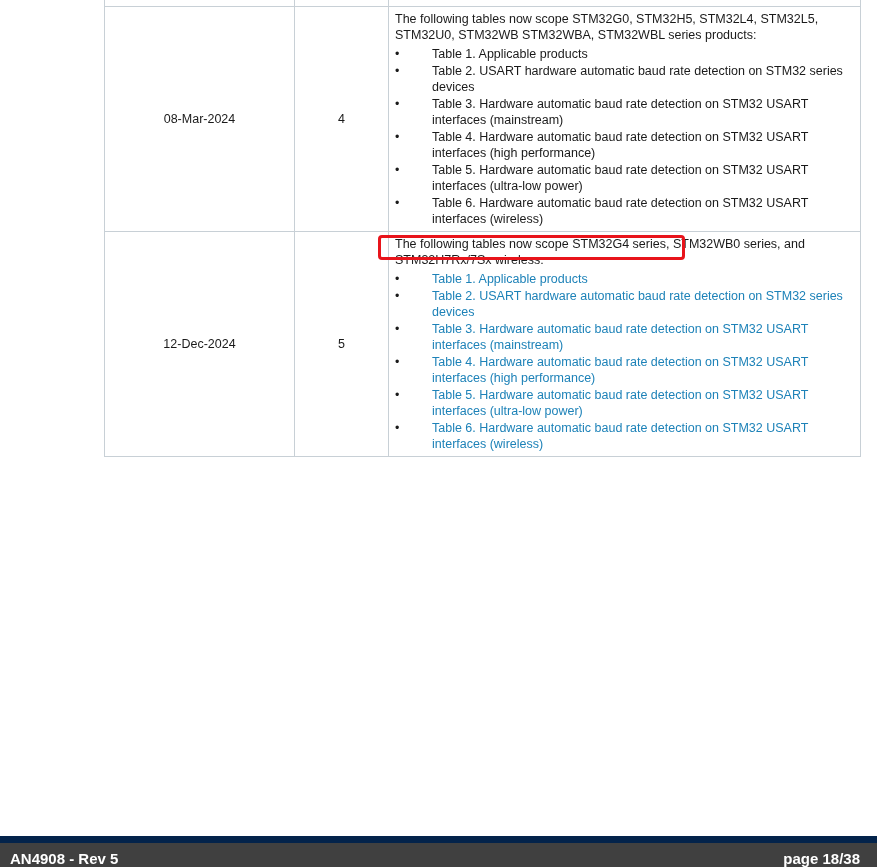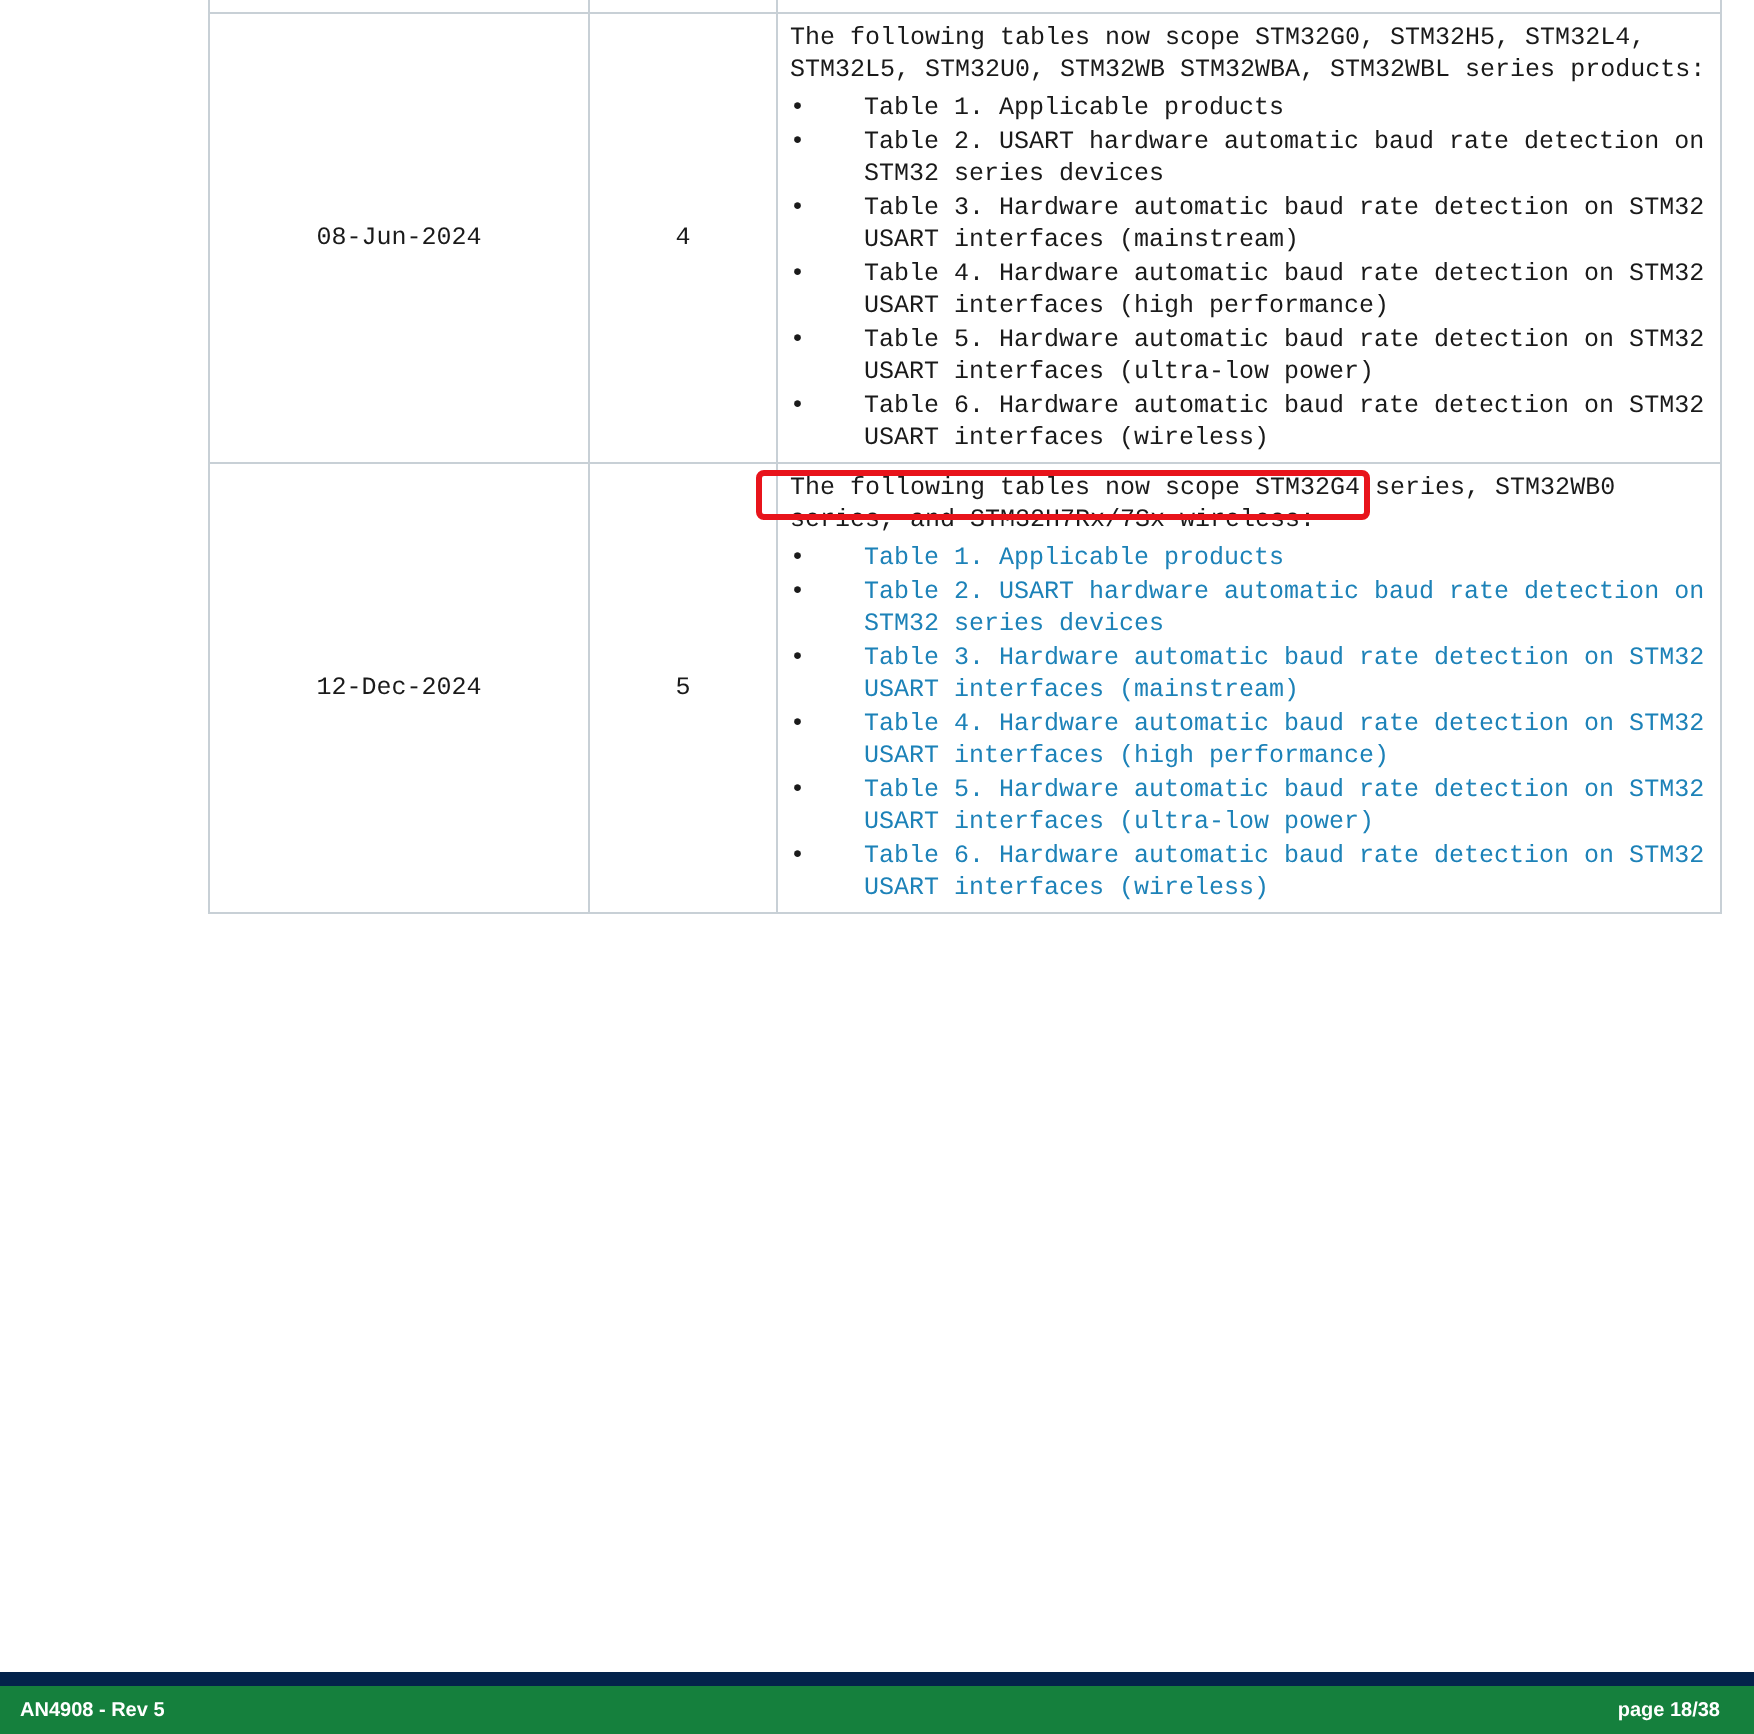--- a/index.html
+++ b/index.html
@@ -12,21 +12,20 @@
     .rev-table {
       position: absolute; left: 104px; top: -2px;
       width: 757px;
       border-collapse: collapse;
       font-size: 12.5px;
     }
     .rev-table td {
       border: 1.5px solid #c8d0d6;
       vertical-align: middle;
       padding: 0;
-      font-family: Liberation Mono, monospace;
     }
     .col-date { width: 189px; text-align: center; }
     .col-ver { width: 93px; text-align: center; }
     .col-changes { padding: 4px 6px 3px 6px !important; vertical-align: top !important; line-height: 16px; }
     .top-row td { height: 7px; }
     .intro { margin: 0 0 3px 0; }
     ul.tables { list-style: none; margin: 0; padding: 0; }
     ul.tables li { position: relative; padding-left: 37px; margin-bottom: 1px; }
     ul.tables li .bullet { position: absolute; left: 0; top: 0; }
     .link { color: #1d82b8; }
@@ -35,38 +34,38 @@
       width: 307px; height: 25px;
       border: 3px solid #e8141b; border-radius: 4px;
       box-sizing: border-box;
     }
     .footer-dark {
       position: absolute; left: 0; top: 836px; width: 877px; height: 7px;
       background: #03234b;
     }
     .footer-bar {
       position: absolute; left: 0; top: 843px; width: 877px; height: 24px;
-      background: #15803d; color: #ffffff;
-      font-weight: bold; font-size: 10px;
+      background: #404040; color: #ffffff;
+      font-weight: bold; font-size: 15px;
     }
     .footer-left { position: absolute; left: 10px; top: 7px; }
     .footer-right { position: absolute; right: 17px; top: 7px; }
   </style>
 </head>
 <body>
 
 <table class="rev-table">
   <tbody>
       <tr class="top-row">
     <td class="col-date"></td>
     <td class="col-ver"></td>
     <td></td>
   </tr>
   <tr>
-    <td class="col-date">08-Jun-2024</td>
+    <td class="col-date">08-Mar-2024</td>
     <td class="col-ver">4</td>
     <td class="col-changes">
       <p class="intro">The following tables now scope STM32G0, STM32H5, STM32L4, STM32L5, STM32U0, STM32WB STM32WBA, STM32WBL series products:</p>
       <ul class="tables">
         <li><span class="bullet">•</span><span>Table 1. Applicable products</span></li>
         <li><span class="bullet">•</span><span>Table 2. USART hardware automatic baud rate detection on STM32 series devices</span></li>
         <li><span class="bullet">•</span><span>Table 3. Hardware automatic baud rate detection on STM32 USART interfaces (mainstream)</span></li>
         <li><span class="bullet">•</span><span>Table 4. Hardware automatic baud rate detection on STM32 USART interfaces (high performance)</span></li>
         <li><span class="bullet">•</span><span>Table 5. Hardware automatic baud rate detection on STM32 USART interfaces (ultra-low power)</span></li>
         <li><span class="bullet">•</span><span>Table 6. Hardware automatic baud rate detection on STM32 USART interfaces (wireless)</span></li>

